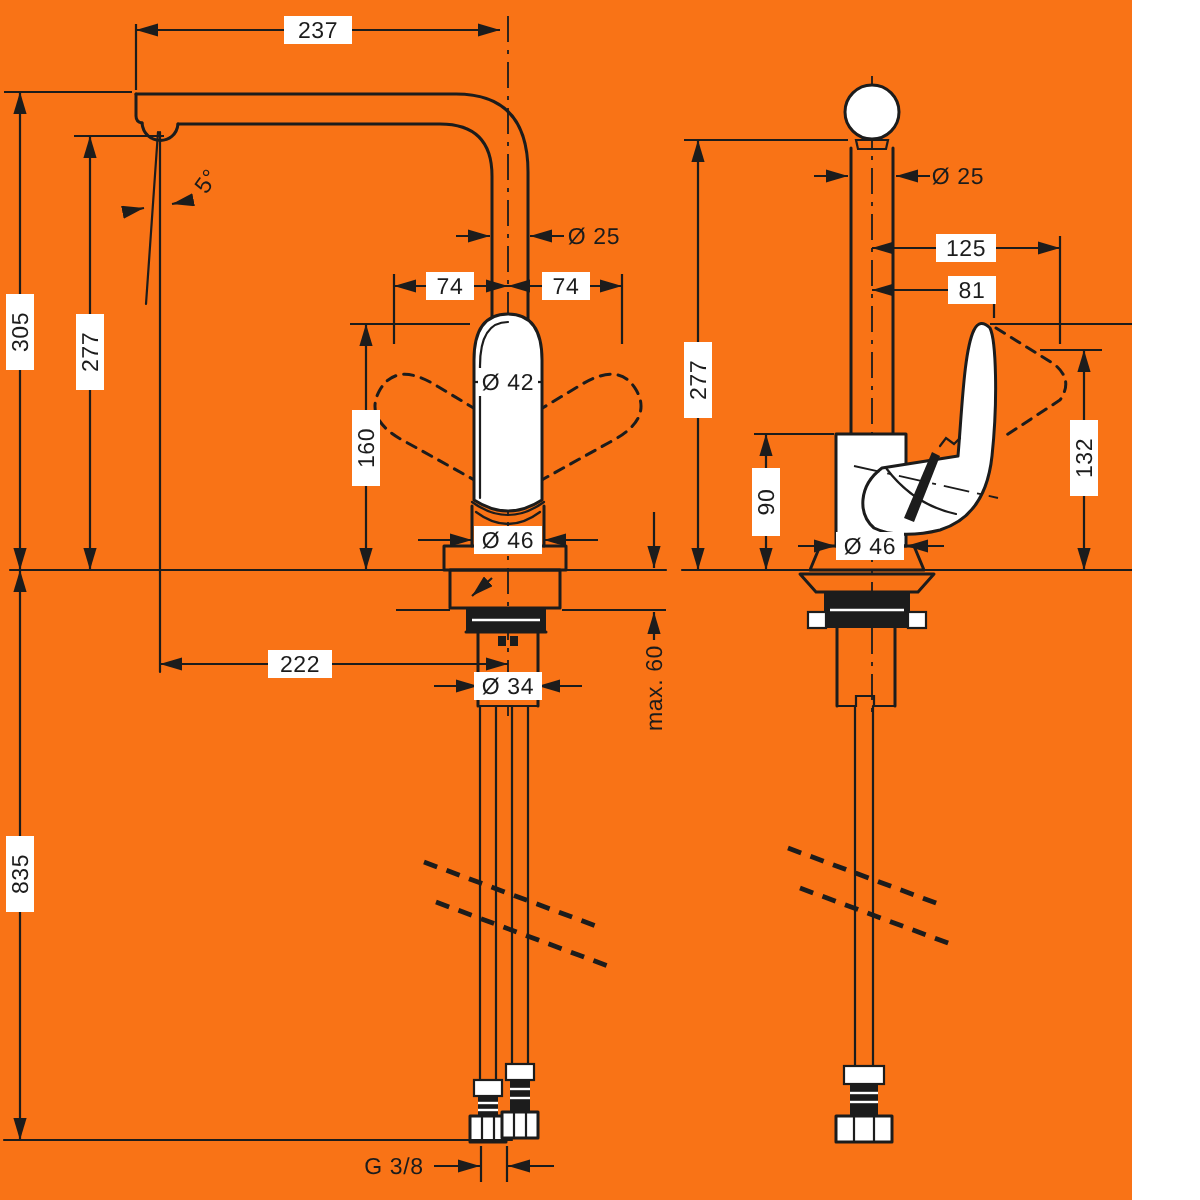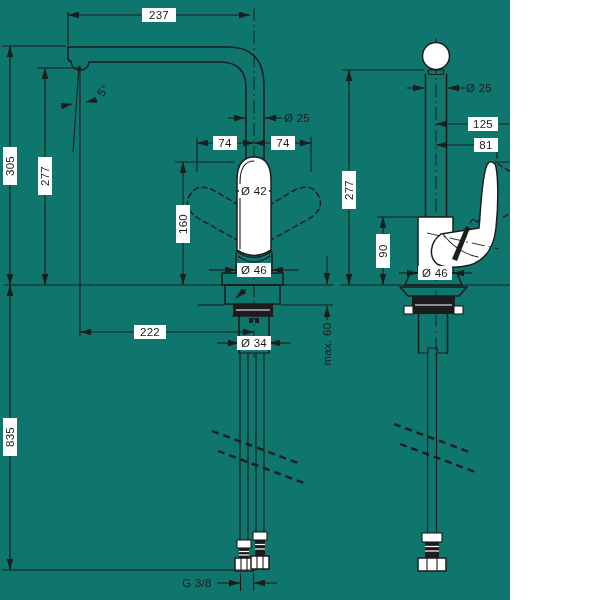--- a/index.html
+++ b/index.html
@@ -1,16 +1,16 @@
 <!DOCTYPE html>
 <html><head>
 <meta charset="utf-8">
 <style>
   html,body{margin:0;padding:0;background:#fff;}
-  .stage{position:relative;width:510px;height:600px;background:#0f766e;overflow:hidden;
+  .stage{position:relative;width:566px;height:600px;background:#f97316;overflow:hidden;
          font-family:"Liberation Sans", sans-serif;}
   svg text{font-family:"Liberation Sans", sans-serif;font-size:11.5px;fill:#1c1c1c;letter-spacing:.3px;}
   .ln  {stroke:#1c1c1c;stroke-width:1.5;fill:none;stroke-linecap:round;stroke-linejoin:round;}
   .ln2 {stroke:#1c1c1c;stroke-width:1.1;fill:none;stroke-linecap:round;}
   .dim {stroke:#1c1c1c;stroke-width:1.1;fill:none;}
   .axis{stroke:#1c1c1c;stroke-width:0.9;fill:none;stroke-dasharray:13 4 2 4;}
   .dash{stroke:#1c1c1c;stroke-width:1.5;fill:none;stroke-dasharray:5 4;stroke-linecap:round;}
   .brk {stroke:#1c1c1c;stroke-width:2.4;fill:none;stroke-dasharray:7 5;stroke-linecap:butt;}
   .blk {fill:#1c1c1c;stroke:none;}
   .wfill{fill:#ffffff;}

